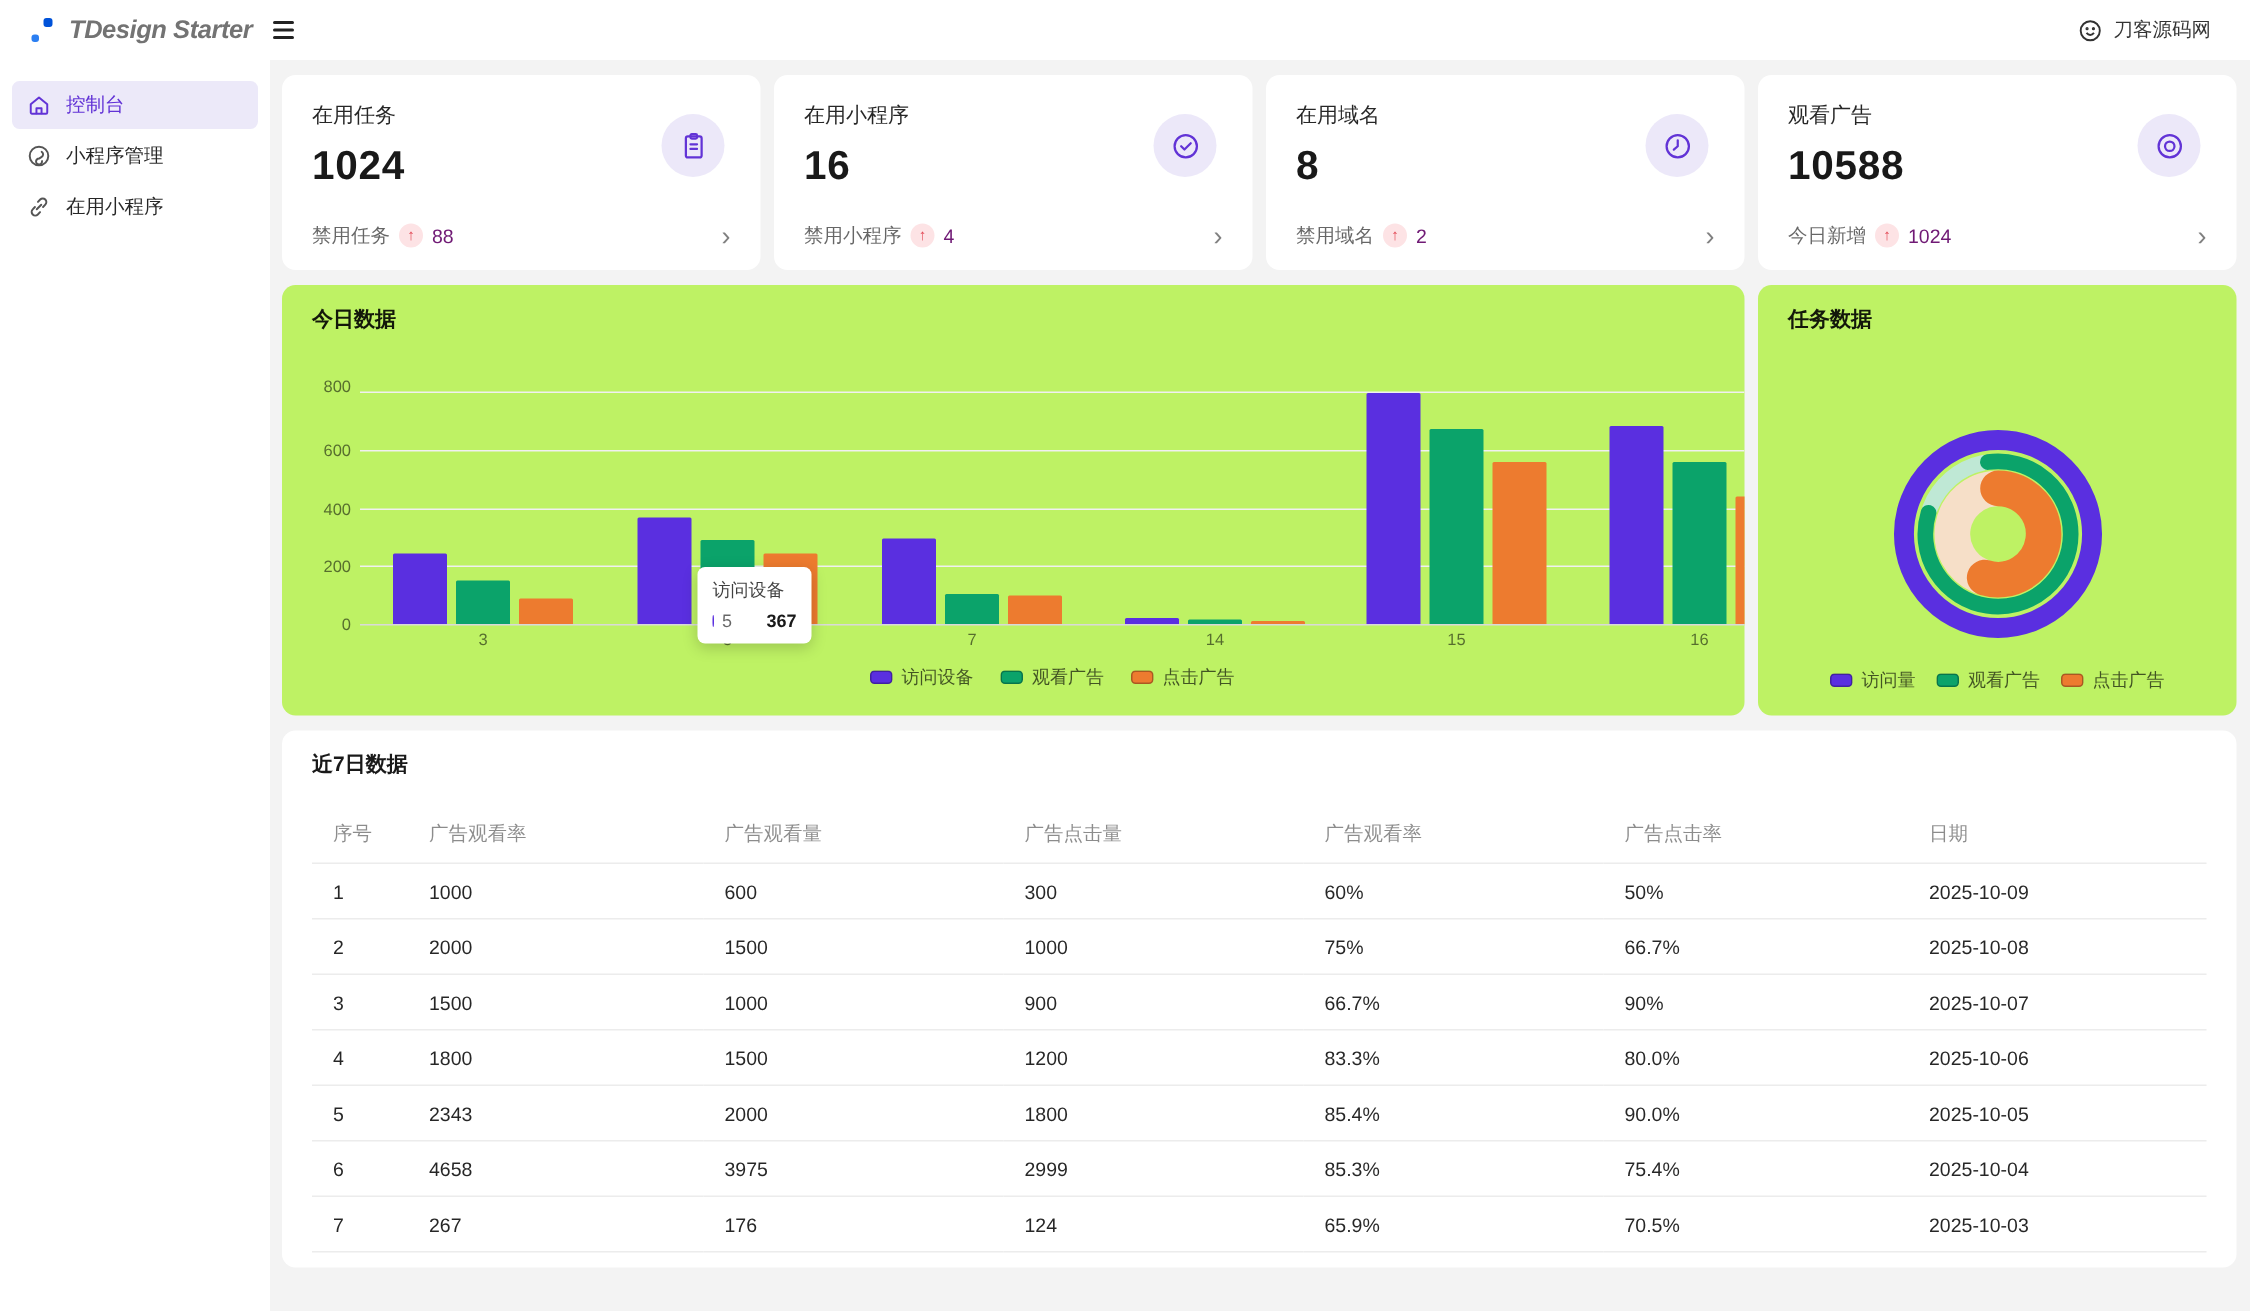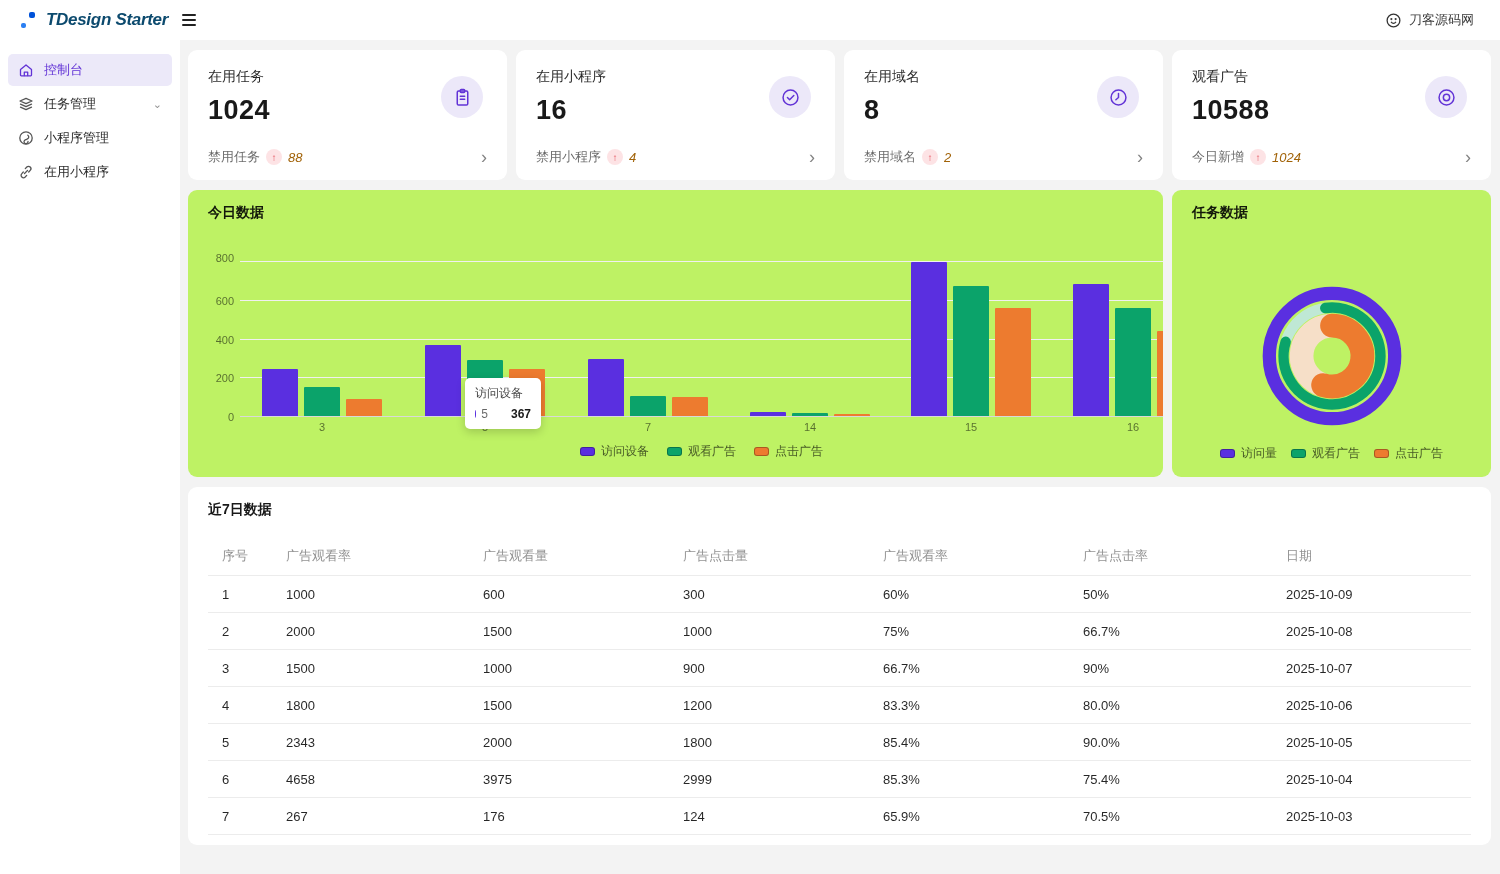--- a/index.html
+++ b/index.html
@@ -7,21 +7,21 @@
     font-family:"Liberation Sans","DejaVu Sans",sans-serif;
     background:#f3f3f3; color:rgba(0,0,0,.9); }
   
   .header { position:fixed; top:0; left:0; width:1500px; height:40px; background:#fff;
     display:flex; align-items:center; z-index:20; }
   .logo-wrap { display:flex; align-items:center; padding-left:20px; gap:10px; }
   .logo-dots { position:relative; width:16px; height:18px; }
   .logo-dots i { position:absolute; width:6px; height:6px; border-radius:2px; }
   .logo-dots i.d1 { background:#0052d9; right:1px; top:1px; }
   .logo-dots i.d2 { background:#2b7ff2; left:1px; bottom:1px; width:5px; height:5px; }
-  .logo-text { font-size:17px; font-weight:800; font-style:italic; letter-spacing:-.3px; color:#0c4a6e; }
+  .logo-text { font-size:17px; font-weight:800; font-style:italic; letter-spacing:-.3px; color:#737373; }
   .burger { margin-left:14px; width:20px; height:20px; display:flex; flex-direction:column;
     justify-content:center; gap:3px; cursor:pointer; }
   .burger i { display:block; height:2px; background:#222; border-radius:1px; }
   .burger i:nth-child(1){width:14px;} .burger i:nth-child(2){width:14px;} .burger i:nth-child(3){width:14px;}
   .header-right { margin-left:auto; display:flex; align-items:center; gap:7px; padding-right:26px;
     font-size:13px; color:rgba(0,0,0,.8); cursor:pointer; }
   
   .sidebar { position:fixed; top:40px; left:0; width:180px; height:834px; background:#fff; z-index:10;
     padding-top:12px; }
   .side-item { height:32px; margin:2px 8px; border-radius:5px; display:flex; align-items:center;
@@ -33,21 +33,21 @@
   
   .content { position:absolute; top:40px; left:180px; width:1320px; height:834px; padding:10px 9px 16px 8px; }
   .cards-row { display:grid; grid-template-columns:repeat(4,1fr); gap:9px; }
   .stat-card { background:#fff; border-radius:9px; height:130px; padding:18px 20px 16px; position:relative; }
   .stat-title { font-size:14px; color:rgba(0,0,0,.85); }
   .stat-value { font-size:27px; font-weight:700; margin-top:9px; letter-spacing:.5px; }
   .stat-footer { position:absolute; left:20px; right:20px; bottom:14px; display:flex; align-items:center;
     font-size:13px; color:rgba(0,0,0,.6); gap:6px; }
   .badge-up { width:16px; height:16px; border-radius:50%; background:#fde3e5; color:#e34d59;
     font-size:10px; font-weight:700; display:flex; align-items:center; justify-content:center; }
-  .stat-footer .num { color:#a16207;font-style:italic; }
+  .stat-footer .num { color:#701a75; }
   .stat-footer .chev-r { margin-left:auto; color:rgba(0,0,0,.5); font-size:18px; line-height:12px; cursor:pointer; }
   .icon-circle { position:absolute; right:24px; top:26px; width:42px; height:42px; border-radius:50%;
     background:#ece8f9; display:flex; align-items:center; justify-content:center; }
   
   .charts-row { display:grid; grid-template-columns:975px 1fr; gap:9px; margin-top:10px; }
   .panel { background:#bef264; border-radius:9px; height:287px; position:relative; overflow:hidden; }
   .panel-title { position:absolute; left:20px; top:14px; font-size:14px; font-weight:700; }
   
   .plot { position:absolute; left:52px; top:70px; width:923px; height:157px; }
   .gridline { position:absolute; left:0; width:100%; height:1px; background:#f0f0f0; }
@@ -110,29 +110,20 @@
 <div class="sidebar" id="sidebar">
     <div class="side-item active">
       <svg width="16" height="16" viewBox="0 0 16 16" fill="none" stroke="#6233d6" stroke-width="1.3" stroke-linejoin="round" stroke-linecap="round">
         <path d="M2.5 7.5 8 3l5.5 4.5V13a.8.8 0 0 1-.8.8H3.3a.8.8 0 0 1-.8-.8z"></path>
         <path d="M6.3 13.5v-3.4h3.4v3.4"></path>
       </svg>
       <span class="lbl">控制台</span>
     </div>
     <div class="side-item">
       <svg width="16" height="16" viewBox="0 0 16 16" fill="none" stroke="#555" stroke-width="1.3" stroke-linejoin="round" stroke-linecap="round">
-        <path d="M8 2.3 14 5 8 7.7 2 5z"></path>
-        <path d="M2.5 8.2 8 10.7l5.5-2.5"></path>
-        <path d="M2.5 11.2 8 13.7l5.5-2.5"></path>
-      </svg>
-      <span class="lbl">任务管理</span>
-      <span class="chev">⌄</span>
-    </div>
-    <div class="side-item">
-      <svg width="16" height="16" viewBox="0 0 16 16" fill="none" stroke="#555" stroke-width="1.3" stroke-linejoin="round" stroke-linecap="round">
         <circle cx="8" cy="8" r="6.2"></circle>
         <path d="M9.8 5.2a2 2 0 0 1 0 3.4L8 9.7a2 2 0 1 0 2 1.7"></path>
       </svg>
       <span class="lbl">小程序管理</span>
     </div>
     <div class="side-item">
       <svg width="16" height="16" viewBox="0 0 16 16" fill="none" stroke="#555" stroke-width="1.3" stroke-linejoin="round" stroke-linecap="round">
         <path d="M6.5 9.5 9.5 6.5"></path>
         <path d="M7.3 4.6 8.8 3a2.4 2.4 0 0 1 3.4 3.4L10.7 8"></path>
         <path d="M8.7 11.4 7.2 13a2.4 2.4 0 0 1-3.4-3.4L5.3 8"></path>

